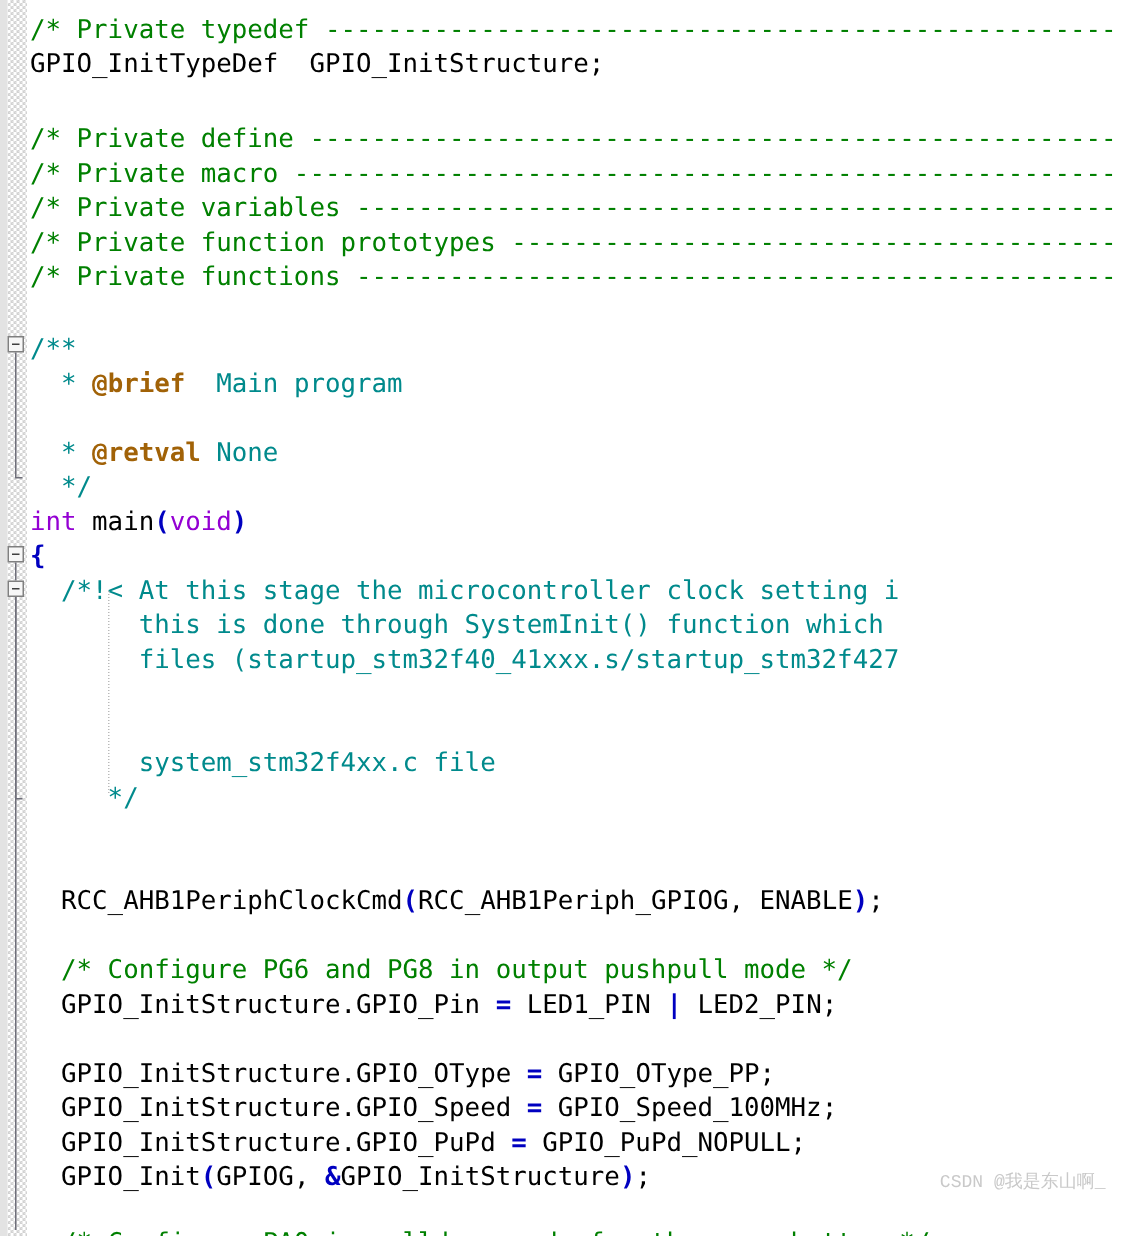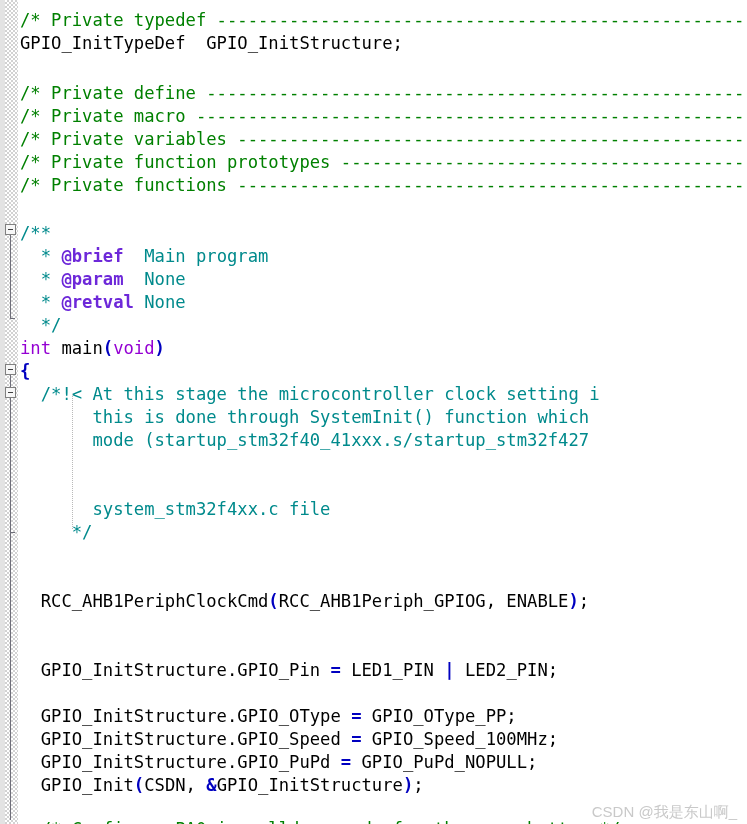--- a/index.html
+++ b/index.html
@@ -107,40 +107,40 @@
     font-family: "DejaVu Sans Mono", "Liberation Mono", monospace;
     font-size: 17.2px;
     line-height: 23px;
     letter-spacing: 0px;
     color: #000000;
   }
 
   
   .cmt      { color: #008000; }            
   .doc      { color: #008a8c; }            
-  .doctag   { color: #6d28d9; font-weight: bold; }
+  .doctag   { color: #a16207; font-weight: bold; }
   .kw       { color: #9400d3; }            
   .op       { color: #0000c0; font-weight: bold; }  
   .txt      { color: #000000; }
 
   
   .indent-guide {
     position: absolute;
     width: 1px;
     background-image: linear-gradient(to bottom, #b9b9b9 1px, transparent 1px);
     background-size: 1px 2px;
   }
 
   
   #watermark {
     position: absolute;
     right: 10px;
-    bottom: 2px;
-    font-family: Liberation Sans, sans-serif;
-    font-size: 15px;
+    bottom: 28px;
+    font-family: Liberation Mono, monospace;
+    font-size: 12px;
     color: #c9c9c9;
     white-space: nowrap;
     user-select: none;
   }
 </style>
 </head>
 <body>
 
 <div id="editor">
 
@@ -161,35 +161,35 @@
   <div id="code">
       <div class="line" style="top: 9px;"><span class="cmt">/* Private typedef ---------------------------------------------------------</span></div>
       <div class="line" style="top: 32px;"><span class="txt">GPIO_InitTypeDef  GPIO_InitStructure;</span></div>
       <div class="line" style="top: 82px;"><span class="cmt">/* Private define ------------------------------------------------------------</span></div>
       <div class="line" style="top: 105px;"><span class="cmt">/* Private macro -------------------------------------------------------------</span></div>
       <div class="line" style="top: 128px;"><span class="cmt">/* Private variables ---------------------------------------------------------</span></div>
       <div class="line" style="top: 151px;"><span class="cmt">/* Private function prototypes -----------------------------------------------</span></div>
       <div class="line" style="top: 174px;"><span class="cmt">/* Private functions ---------------------------------------------------------</span></div>
       <div class="line" style="top: 222px;"><span class="doc">/**</span></div>
       <div class="line" style="top: 245px;"><span class="doc">  * </span><span class="doctag">@brief</span><span class="doc">  Main program</span></div>
-      <div class="line" style="top: 268px;"><span class="doc">  * </span><span class="doctag">@param</span><span class="doc">  None</span></div>
       <div class="line" style="top: 291px;"><span class="doc">  * </span><span class="doctag">@retval</span><span class="doc"> None</span></div>
       <div class="line" style="top: 314px;"><span class="doc">  */</span></div>
       <div class="line" style="top: 337px;"><span class="kw">int</span><span class="txt"> main</span><span class="op">(</span><span class="kw">void</span><span class="op">)</span></div>
       <div class="line" style="top: 360px;"><span class="op">{</span></div>
       <div class="line" style="top: 383px;"><span class="doc">  /*!&lt; At this stage the microcontroller clock setting i</span></div>
       <div class="line" style="top: 406px; text-align: right;"><span class="doc">       this is done through SystemInit() function which</span></div>
-      <div class="line" style="top: 429px;"><span class="doc">       mode (startup_stm32f40_41xxx.s/startup_stm32f427</span></div>
+      <div class="line" style="top: 429px;"><span class="doc">       files (startup_stm32f40_41xxx.s/startup_stm32f427</span></div>
       <div class="line" style="top: 498px;"><span class="doc">       system_stm32f4xx.c file</span></div>
       <div class="line" style="top: 521px;"><span class="doc">     */</span></div>
       <div class="line" style="top: 590px;"><span class="txt">  RCC_AHB1PeriphClockCmd</span><span class="op">(</span><span class="txt">RCC_AHB1Periph_GPIOG, ENABLE</span><span class="op">)</span><span class="txt">;</span></div>
+      <div class="line" style="top: 636px;"><span class="cmt">  /* Configure PG6 and PG8 in output pushpull mode */</span></div>
       <div class="line" style="top: 659px;"><span class="txt">  GPIO_InitStructure.GPIO_Pin </span><span class="op">=</span><span class="txt"> LED1_PIN </span><span class="op">|</span><span class="txt"> LED2_PIN;</span></div>
       <div class="line" style="top: 705px;"><span class="txt">  GPIO_InitStructure.GPIO_OType </span><span class="op">=</span><span class="txt"> GPIO_OType_PP;</span></div>
       <div class="line" style="top: 728px;"><span class="txt">  GPIO_InitStructure.GPIO_Speed </span><span class="op">=</span><span class="txt"> GPIO_Speed_100MHz;</span></div>
       <div class="line" style="top: 751px;"><span class="txt">  GPIO_InitStructure.GPIO_PuPd </span><span class="op">=</span><span class="txt"> GPIO_PuPd_NOPULL;</span></div>
-      <div class="line" style="top: 774px;"><span class="txt">  GPIO_Init</span><span class="op">(</span><span class="txt">CSDN, </span><span class="op">&amp;</span><span class="txt">GPIO_InitStructure</span><span class="op">)</span><span class="txt">;</span></div>
+      <div class="line" style="top: 774px;"><span class="txt">  GPIO_Init</span><span class="op">(</span><span class="txt">GPIOG, </span><span class="op">&amp;</span><span class="txt">GPIO_InitStructure</span><span class="op">)</span><span class="txt">;</span></div>
       <div class="line" style="top: 818px;"><span class="cmt">  /* Configure PA0 in pulldown mode for the user button */</span></div>
       <div class="indent-guide" style="left: 52px; top: 394px; height: 136px;"></div>
     </div>
 
   <div id="watermark">CSDN @我是东山啊_</div>
 
 </div>
 
 </body></html>

